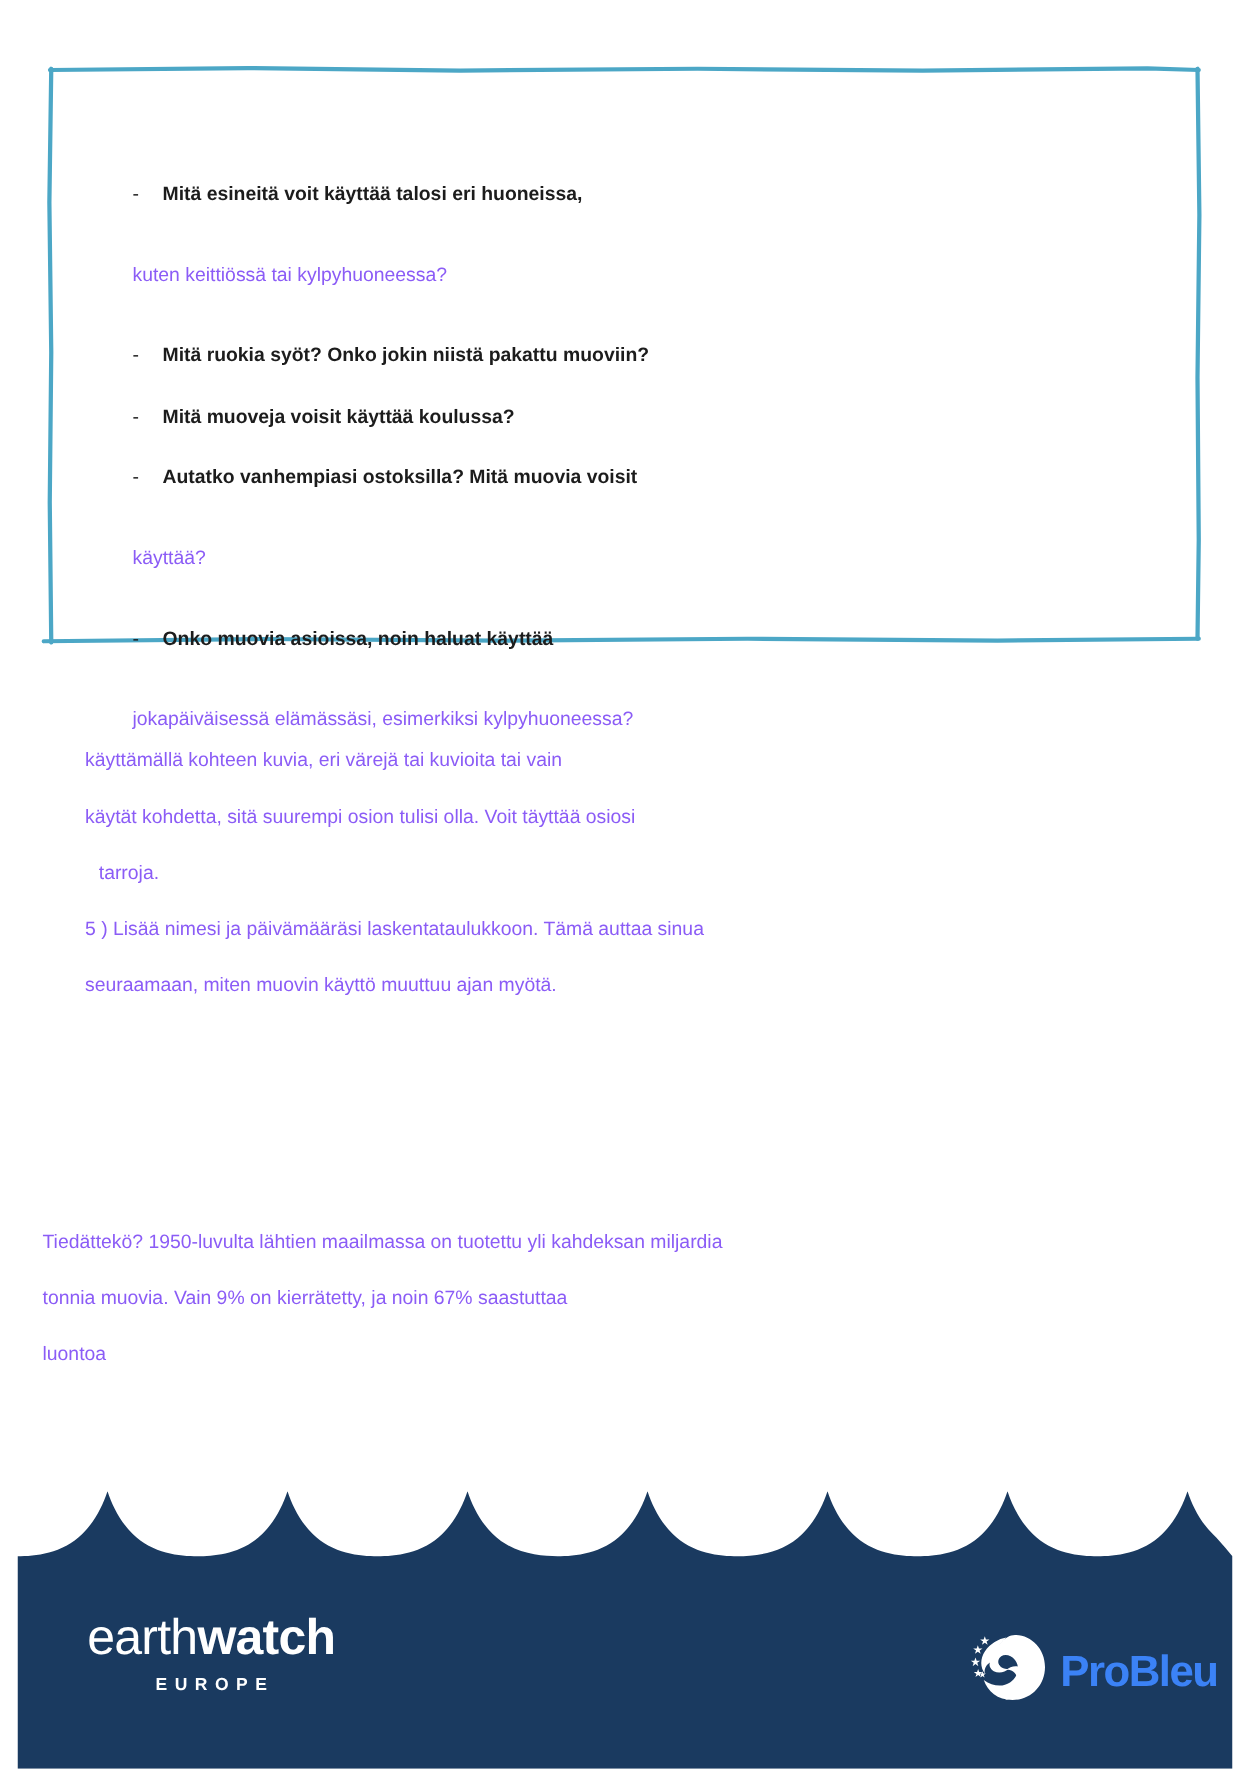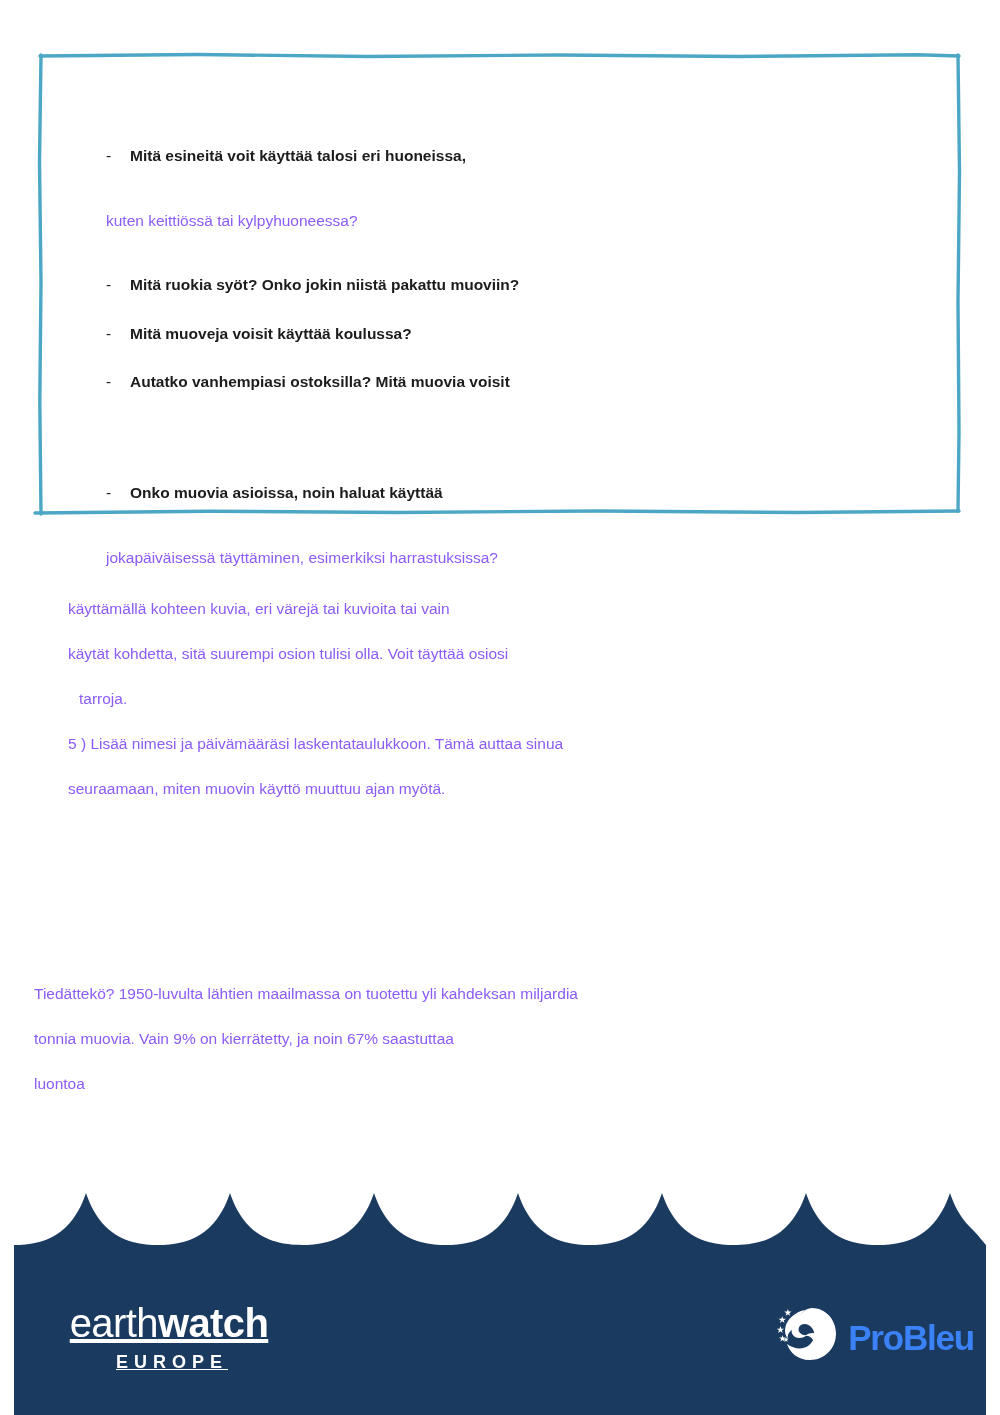--- a/index.html
+++ b/index.html
@@ -105,36 +105,35 @@
     left: 0;
     bottom: 0;
     width: 100%;
     height: 130px;
   }
 
   
   .ew-logo {
     position: absolute;
     left: 20px;
-    bottom: 42px;
+    bottom: 60px;
     color: #ffffff;
     text-align: center;
     width: 270px;
-    text-decoration: underline;
   }
   .ew-wordmark {
     font-size: 40px;
     line-height: 1;
     letter-spacing: -0.6px;
     white-space: nowrap;
   }
   .ew-light { font-weight: 300; }
   .ew-bold  { font-weight: 700; }
   .ew-sub {
-    font-size: 18px;
+    font-size: 14px;
     font-weight: 700;
     letter-spacing: 6px;
     margin-top: 9px;
     padding-left: 6px;
     text-align: center;
   }
 
   
   .pb-logo {
     position: absolute;
@@ -189,28 +188,29 @@
       <span class="q-dash">-</span>
       <span class="q-text">Mitä muoveja voisit käyttää koulussa?</span>
     </div>
     <div class="spacer-30"></div>
 
     <div class="q-item">
       <span class="q-dash">-</span>
       <span class="q-text">Autatko vanhempiasi ostoksilla? Mitä muovia voisit</span>
     </div>
     <div class="spacer-46"></div>
+    <div class="line">käyttää?</div>
     <div class="spacer-46"></div>
 
     <div class="q-item">
       <span class="q-dash">-</span>
       <span class="q-text">Onko muovia asioissa, noin haluat käyttää</span>
     </div>
     <div class="spacer-46"></div>
-    <div class="line">jokapäiväisessä täyttäminen, esimerkiksi harrastuksissa?</div>
+    <div class="line">jokapäiväisessä elämässäsi, esimerkiksi kylpyhuoneessa?</div>
 
   </div>
 </div>
 
 <div class="instructions">
   <div class="line">käyttämällä kohteen kuvia, eri värejä tai kuvioita tai vain</div>
   <div class="line">käytät kohdetta, sitä suurempi osion tulisi olla. Voit täyttää osiosi</div>
   <div class="line indent-sm">tarroja.</div>
   <div class="line">5  ) Lisää nimesi ja päivämääräsi laskentataulukkoon. Tämä auttaa sinua</div>
   <div class="line">seuraamaan, miten muovin käyttö muuttuu ajan myötä.</div>

